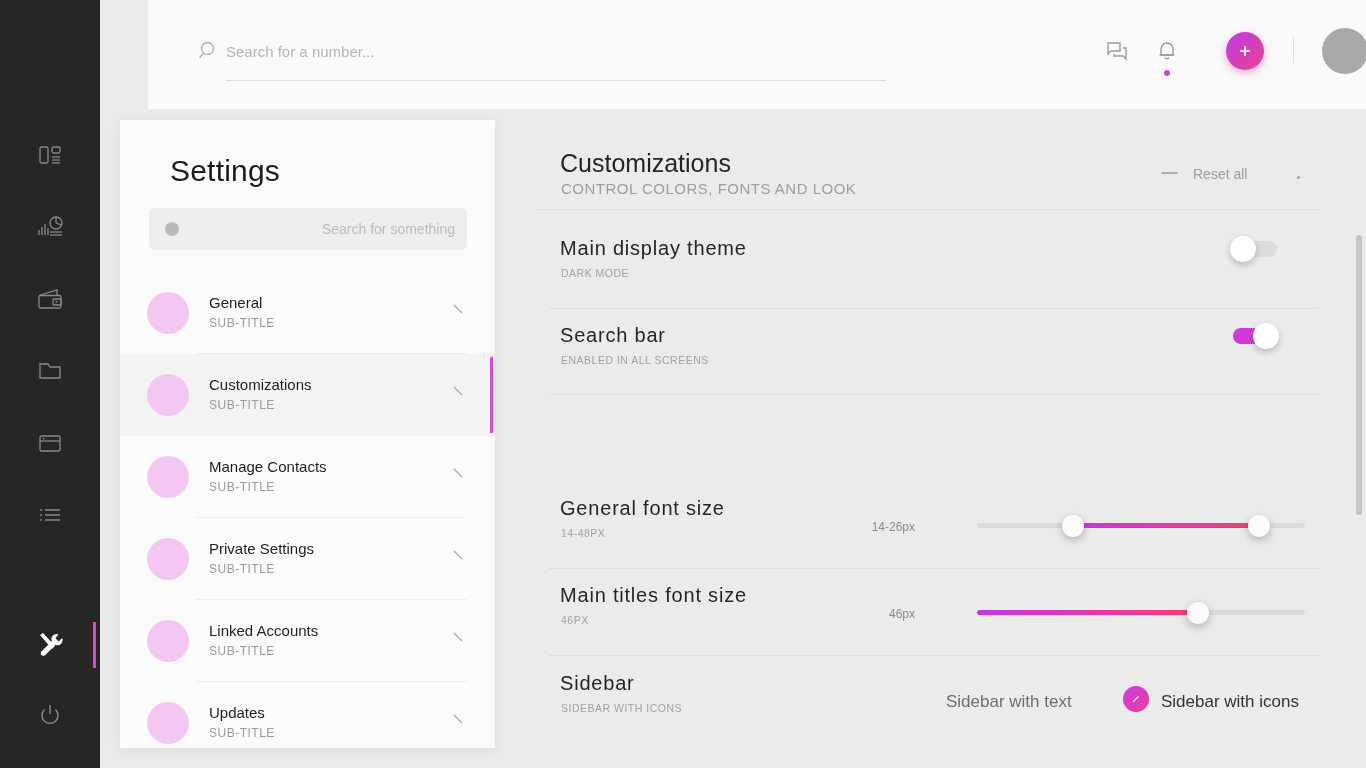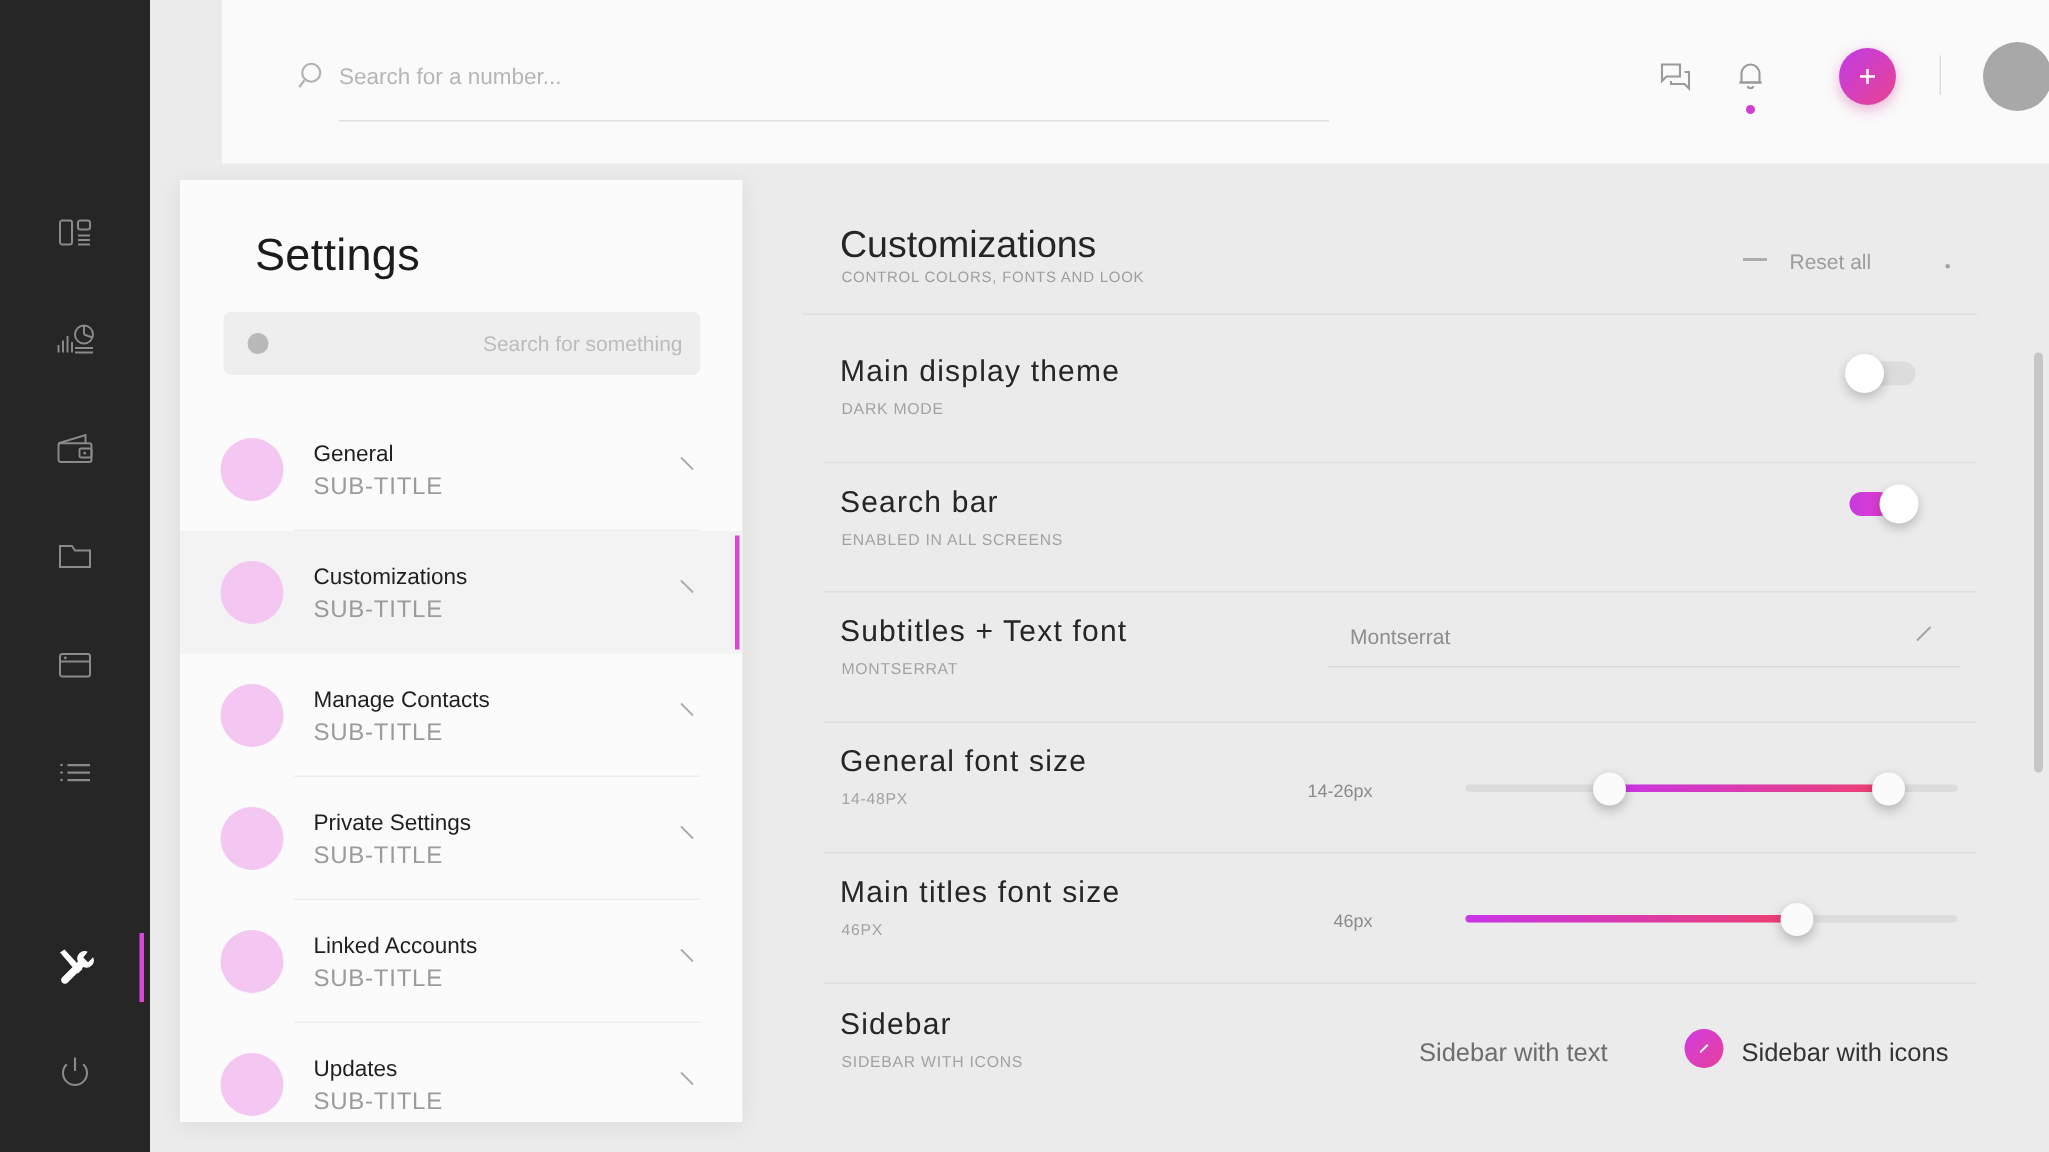--- a/index.html
+++ b/index.html
@@ -105,38 +105,38 @@
   .s-avatar {
     position: absolute; left: 27px; top: 20px; width: 42px; height: 42px;
     border-radius: 50%; background: #f3c7f2;
   }
   .s-title {
     position: absolute; left: 89px; top: 22px;
     font-size: 15px; color: #1f1f1f;
   }
   .s-sub {
     position: absolute; left: 89px; top: 44px;
-    font-size: 16px; color: #9b9b9b; letter-spacing: .5px;
+    font-size: 12px; color: #9b9b9b; letter-spacing: .5px;
   }
   .s-chev {
     position: absolute; right: 30px; top: 30px; width: 14px; height: 14px; color: #aaa;
   }
   .s-sep {
     position: absolute; left: 76px; right: 28px; bottom: 0; height: 1px; background: #ededed;
   }
 
   
   #content { position: absolute; left: 535px; top: 101px; width: 831px; height: 667px; }
   #content-title {
     position: absolute; left: 25px; top: 48px;
     font-size: 25px; font-weight: 400; color: #252525;
   }
   #content-sub {
     position: absolute; left: 26px; top: 79px;
-    font-size: 10px; color: #9e9e9e; letter-spacing: .5px;
+    font-size: 15px; color: #9e9e9e; letter-spacing: .5px;
   }
   #reset-minus {
     position: absolute; left: 627px; top: 71px; width: 16px; height: 2px; background: #acacac;
   }
   #reset-all {
     position: absolute; left: 658px; top: 65px;
     font-size: 14px; color: #9c9c9c; cursor: pointer;
   }
   #more-dot {
     position: absolute; left: 762px; top: 75px; width: 3px; height: 3px;
@@ -438,32 +438,20 @@
       <div class="row-title" style="top:16px;">Search bar</div>
       <div class="row-sub" style="top:46px;">ENABLED IN ALL SCREENS</div>
       <div class="toggle on" style="right:41px;top:20px;">
         <span class="track"></span>
         <span class="fill"></span>
         <span class="knob"></span>
       </div>
       <div class="row-sep" style="top:86px;"></div>
     </div>
 
-    <div class="row" style="top:293px;height:88px;">
-      <div class="row-title" style="top:16px;">Subtitles + Text font</div>
-      <div class="row-sub" style="top:46px;">MONTSERRAT</div>
-      <div class="font-value" style="left:365px;top:22px;">Montserrat</div>
-      <div class="font-underline" style="left:350px;top:50px;width:422px;"></div>
-      <span class="pencil" style="left:741px;top:22px;">
-        <svg width="14" height="14" viewBox="0 0 14 14" stroke="currentColor" stroke-width="1.2" fill="none">
-            <line x1="2" y1="11" x2="11" y2="2"></line>
-          </svg>
-      </span>
-      <div class="row-sep" style="top:87px;"></div>
-    </div>
 
     <div class="row" style="top:380px;height:88px;">
       <div class="row-title" style="top:16px;">General font size</div>
       <div class="row-sub" style="top:46px;">14-48PX</div>
       <div class="slider-label" style="left:310px;top:39px;width:70px;">14-26px</div>
       <div class="slider-track" style="left:442px;top:42px;width:328px;"></div>
       <div class="slider-fill" style="left:538px;top:42px;width:186px;"></div>
       <div class="slider-thumb" style="left:527px;top:34px;"></div>
       <div class="slider-thumb" style="left:713px;top:34px;"></div>
       <div class="row-sep" style="top:87px;"></div>

